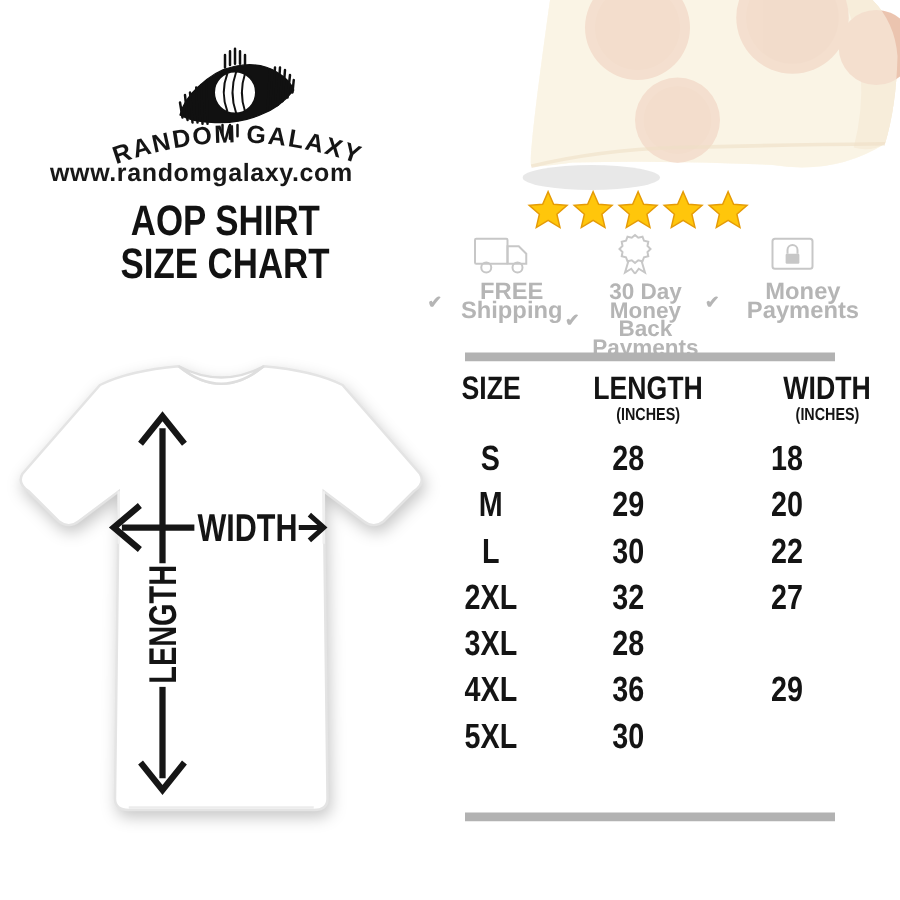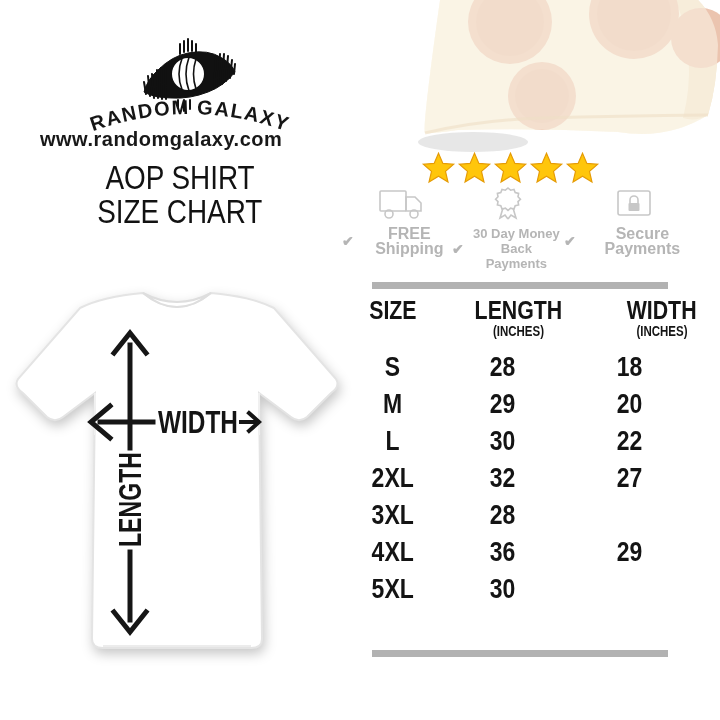--- a/index.html
+++ b/index.html
@@ -15,35 +15,35 @@
 
   
   #logo { position:absolute; left:138px; top:36px; width:104px; height:78px; }
   #arch { position:absolute; left:68px; top:88px; width:244px; height:52px; }
   .website {
     position:absolute; left:40px; top:128px; width:300px; 
     font-size:20px; font-weight:bold; letter-spacing:.5px; color:#181818;
   }
   .main-title {
     position:absolute; left:30px; top:160px; width:300px; text-align:center;
-    font-size:34px; line-height:34px; font-weight:normal; color:#121212; letter-spacing:0;
+    font-size:34px; line-height:34px; font-weight:bold; color:#121212; letter-spacing:0;
   }
 
   
   .stars { position:absolute; left:420px; top:151px; width:180px; display:flex; justify-content:center; gap:1px; }
   .stars svg { width:35px; height:35px; }
 
   
   .badge { position:absolute; top:186px; display:flex; flex-direction:column; align-items:center; color:#b5b5b5; }
   #badge-shipping { left:342px; width:118px; }
   #badge-guarantee { left:452px; width:112px; }
   #badge-secure  { left:564px; width:140px; }
   .badge .bicon { height:36px; display:flex; align-items:center; justify-content:center; }
   .badge .blabel { display:flex; align-items:center; gap:5px; margin-top:4px; font-weight:bold; }
-  .badge .btext { font-size:16px; line-height:15px; text-align:center; }
+  .badge .btext { font-size:19px; line-height:15px; text-align:center; }
   .badge .check { font-size:14px; color:#b5b5b5; }
   .badge svg { stroke:#c7c7c7; fill:none; stroke-width:1.6; }
 
   
   .bar { position:absolute; left:372px; width:296px; height:7px; background:#b2b2b2; }
   #bar-top { top:282px; }
   #bar-bottom { top:650px; }
   #size-table { position:absolute; left:340px; top:296px; width:360px; }
   .trow { display:grid; grid-template-columns:105px 115px 140px; align-items:center; }
   .trow > div { text-align:center; }
@@ -144,38 +144,38 @@
   <div class="badge" id="badge-guarantee">
     <div class="bicon">
       <svg width="34" height="36" viewBox="0 0 34 36">
         <path d="M17,2 l2.6,2.2 3.4-.8 1.2,3.2 3.4,.8 -.6,3.4 2.4,2.4 -2.4,2.4 .6,3.4 -3.4,.8 -1.2,3.2 -3.4-.8 -2.6,2.2 -2.6-2.2 -3.4,.8 -1.2-3.2 -3.4-.8 .6-3.4 -2.4-2.4 2.4-2.4 -.6-3.4 3.4-.8 1.2-3.2 3.4,.8 Z"></path>
         <path d="M12,22 l-3,10 5-3 3,4"></path>
         <path d="M22,22 l3,10 -5-3 -3,4"></path>
       </svg>
     </div>
     <div class="blabel">
       <span class="check">✔</span>
-      <span class="btext" style="font-size:13px;">
+      <span class="btext" style="font-size:18px;">
         <span>30 Day Money</span><br>
         <span>Back Payments</span>
       </span>
     </div>
   </div>
 
   <div class="badge" id="badge-secure">
     <div class="bicon">
       <svg width="44" height="32" viewBox="0 0 44 32">
         <rect x="6" y="3" width="32" height="24" rx="2"></rect>
         <path d="M18,15 v-3 a4,4 0 0 1 8,0 v3"></path>
         <rect x="16.5" y="15" width="11" height="8" rx="1" fill="#c7c7c7" stroke="none"></rect>
       </svg>
     </div>
     <div class="blabel">
       <span class="check">✔</span>
-      <span class="btext"><span>Secure Payments</span></span>
+      <span class="btext"><span>Money Payments</span></span>
     </div>
   </div>
 
   <div class="bar" id="bar-top"></div>
   <div id="size-table">
     <div class="trow thead">
       <div>
         <span class="cond col-label">SIZE</span>
         <span class="cond col-sub"></span>
       </div>

